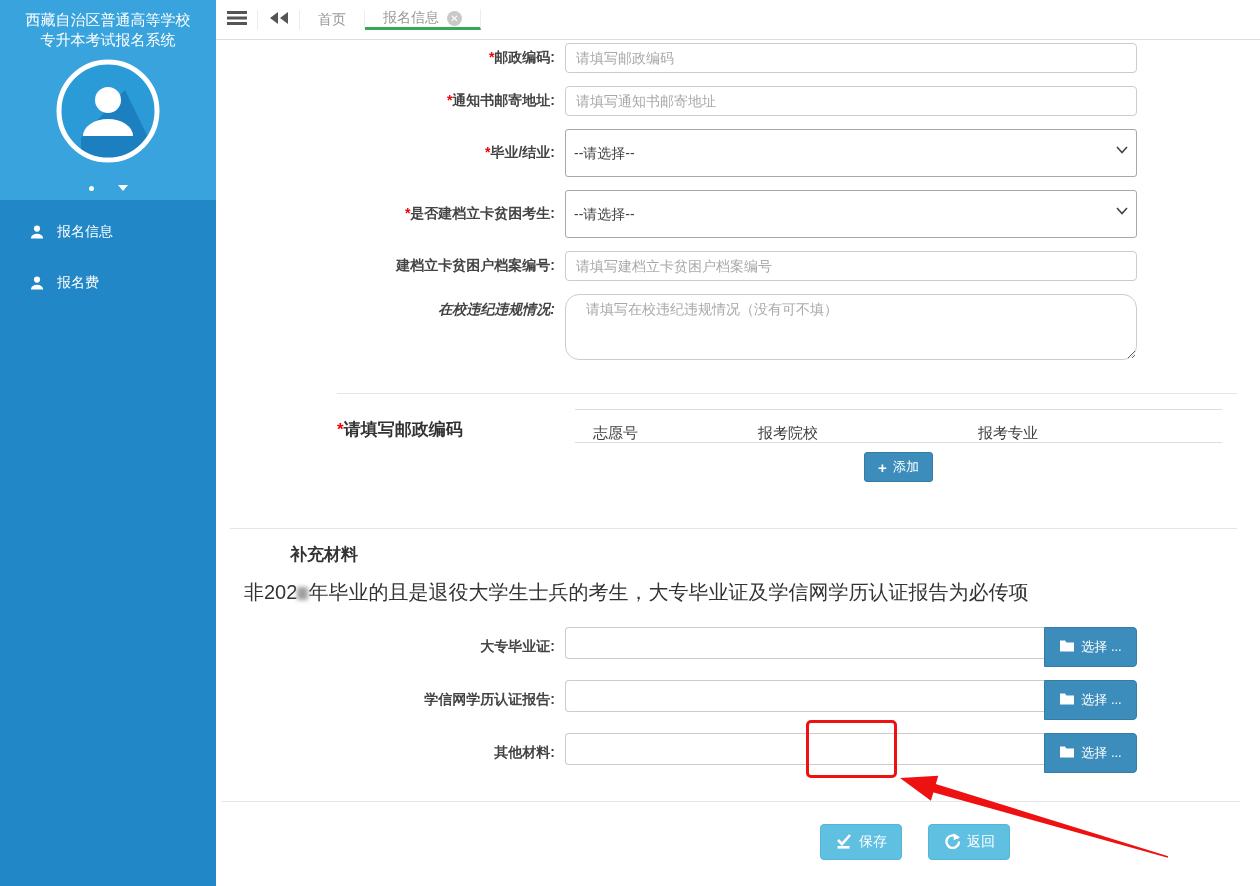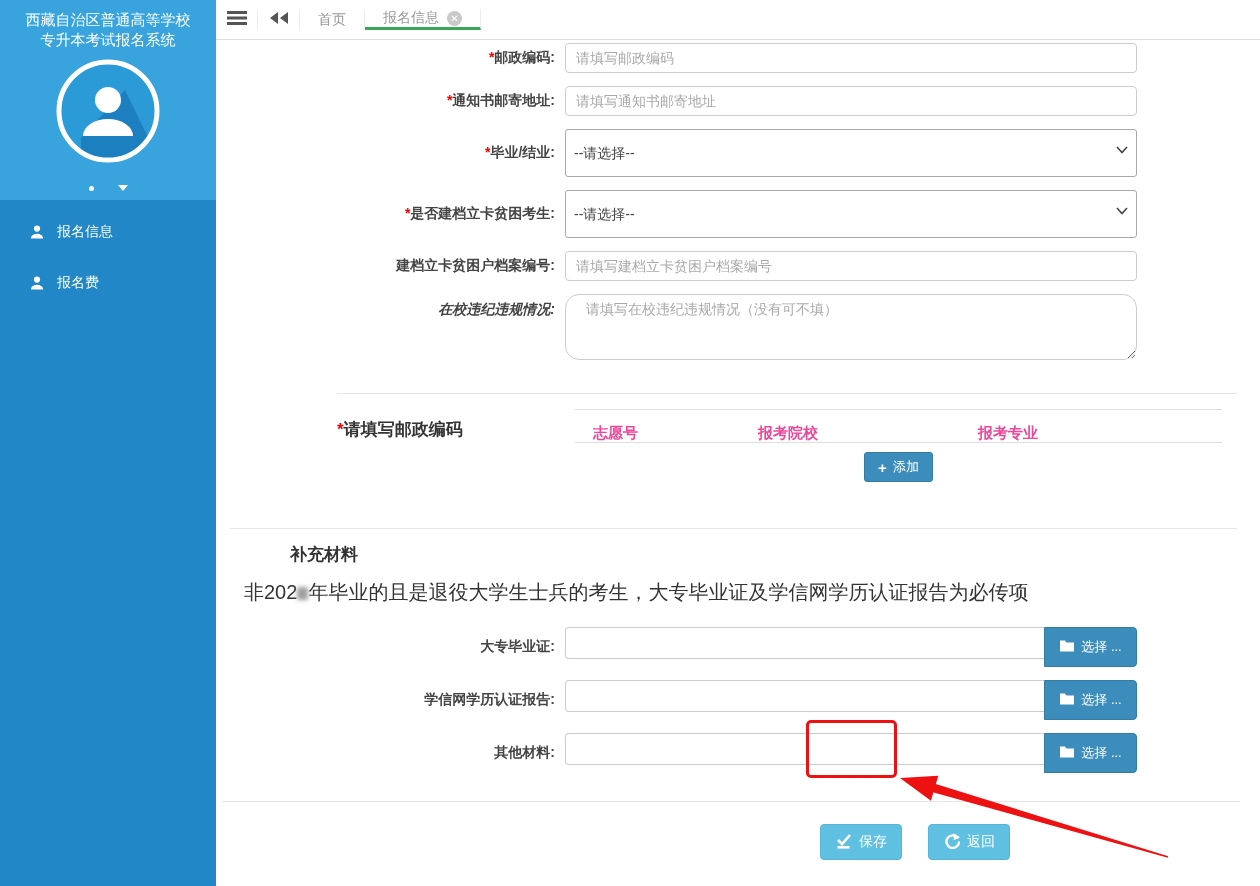--- a/index.html
+++ b/index.html
@@ -46,21 +46,21 @@
   .divider { border: 0; border-top: 1px solid #e5e5e5; height: 0; }
   .div-mid { margin: 29px 0 0 121px; width: 900px; }
   .div-wide { margin: 46px 0 0 14px; width: 1007px; }
   .div-bottom { margin: 28px 0 0 6px; width: 1018px; }
 
   
   .college-section { display: flex; margin-top: 15px; padding-left: 121px; }
   .college-title { width: 238px; font-size: 17px; font-weight: bold; color: #333; padding-top: 9px; flex: none; }
   .college-table { width: 647px; flex: none; }
   .ct-header { display: flex; border-top: 1px solid #ddd; border-bottom: 1px solid #ddd; height: 34px; align-items: center; }
-  .ct-h { font-size: 15px; font-weight: bold; color: #ec4899; padding-left: 18px; margin-top: 15px; }
+  .ct-h { font-size: 15px; font-weight: normal; color: #404040; padding-left: 18px; margin-top: 15px; }
   .ct-h.c0 { width: 165px; } .ct-h.c1 { width: 220px; } .ct-h.c2 { width: 262px; }
   .ct-addrow { display: flex; justify-content: center; margin-top: 9px; }
   .btn-add { display: inline-flex; align-items: center; gap: 6px; background: #3c8dbc; color: #fff; border: 1px solid #357ca5; border-radius: 3px; font-size: 13px; padding: 5px 13px; cursor: pointer; font-family: inherit; }
   .plus-glyph { font-size: 15px; font-weight: bold; line-height: 1; }
 
   
   .supp-title { margin: 14px 0 0 74px; font-size: 17px; font-weight: bold; color: #333; }
   .supp-note { margin: 13px 0 21px 28px; font-size: 20px; font-weight: normal; color: #333; }
   .redacted { display: inline-block; width: 11px; height: 13px; background: #9f9f9f; border-radius: 2px; filter: blur(2px); vertical-align: -1px; }
   .input-group { display: flex; width: 572px; }

